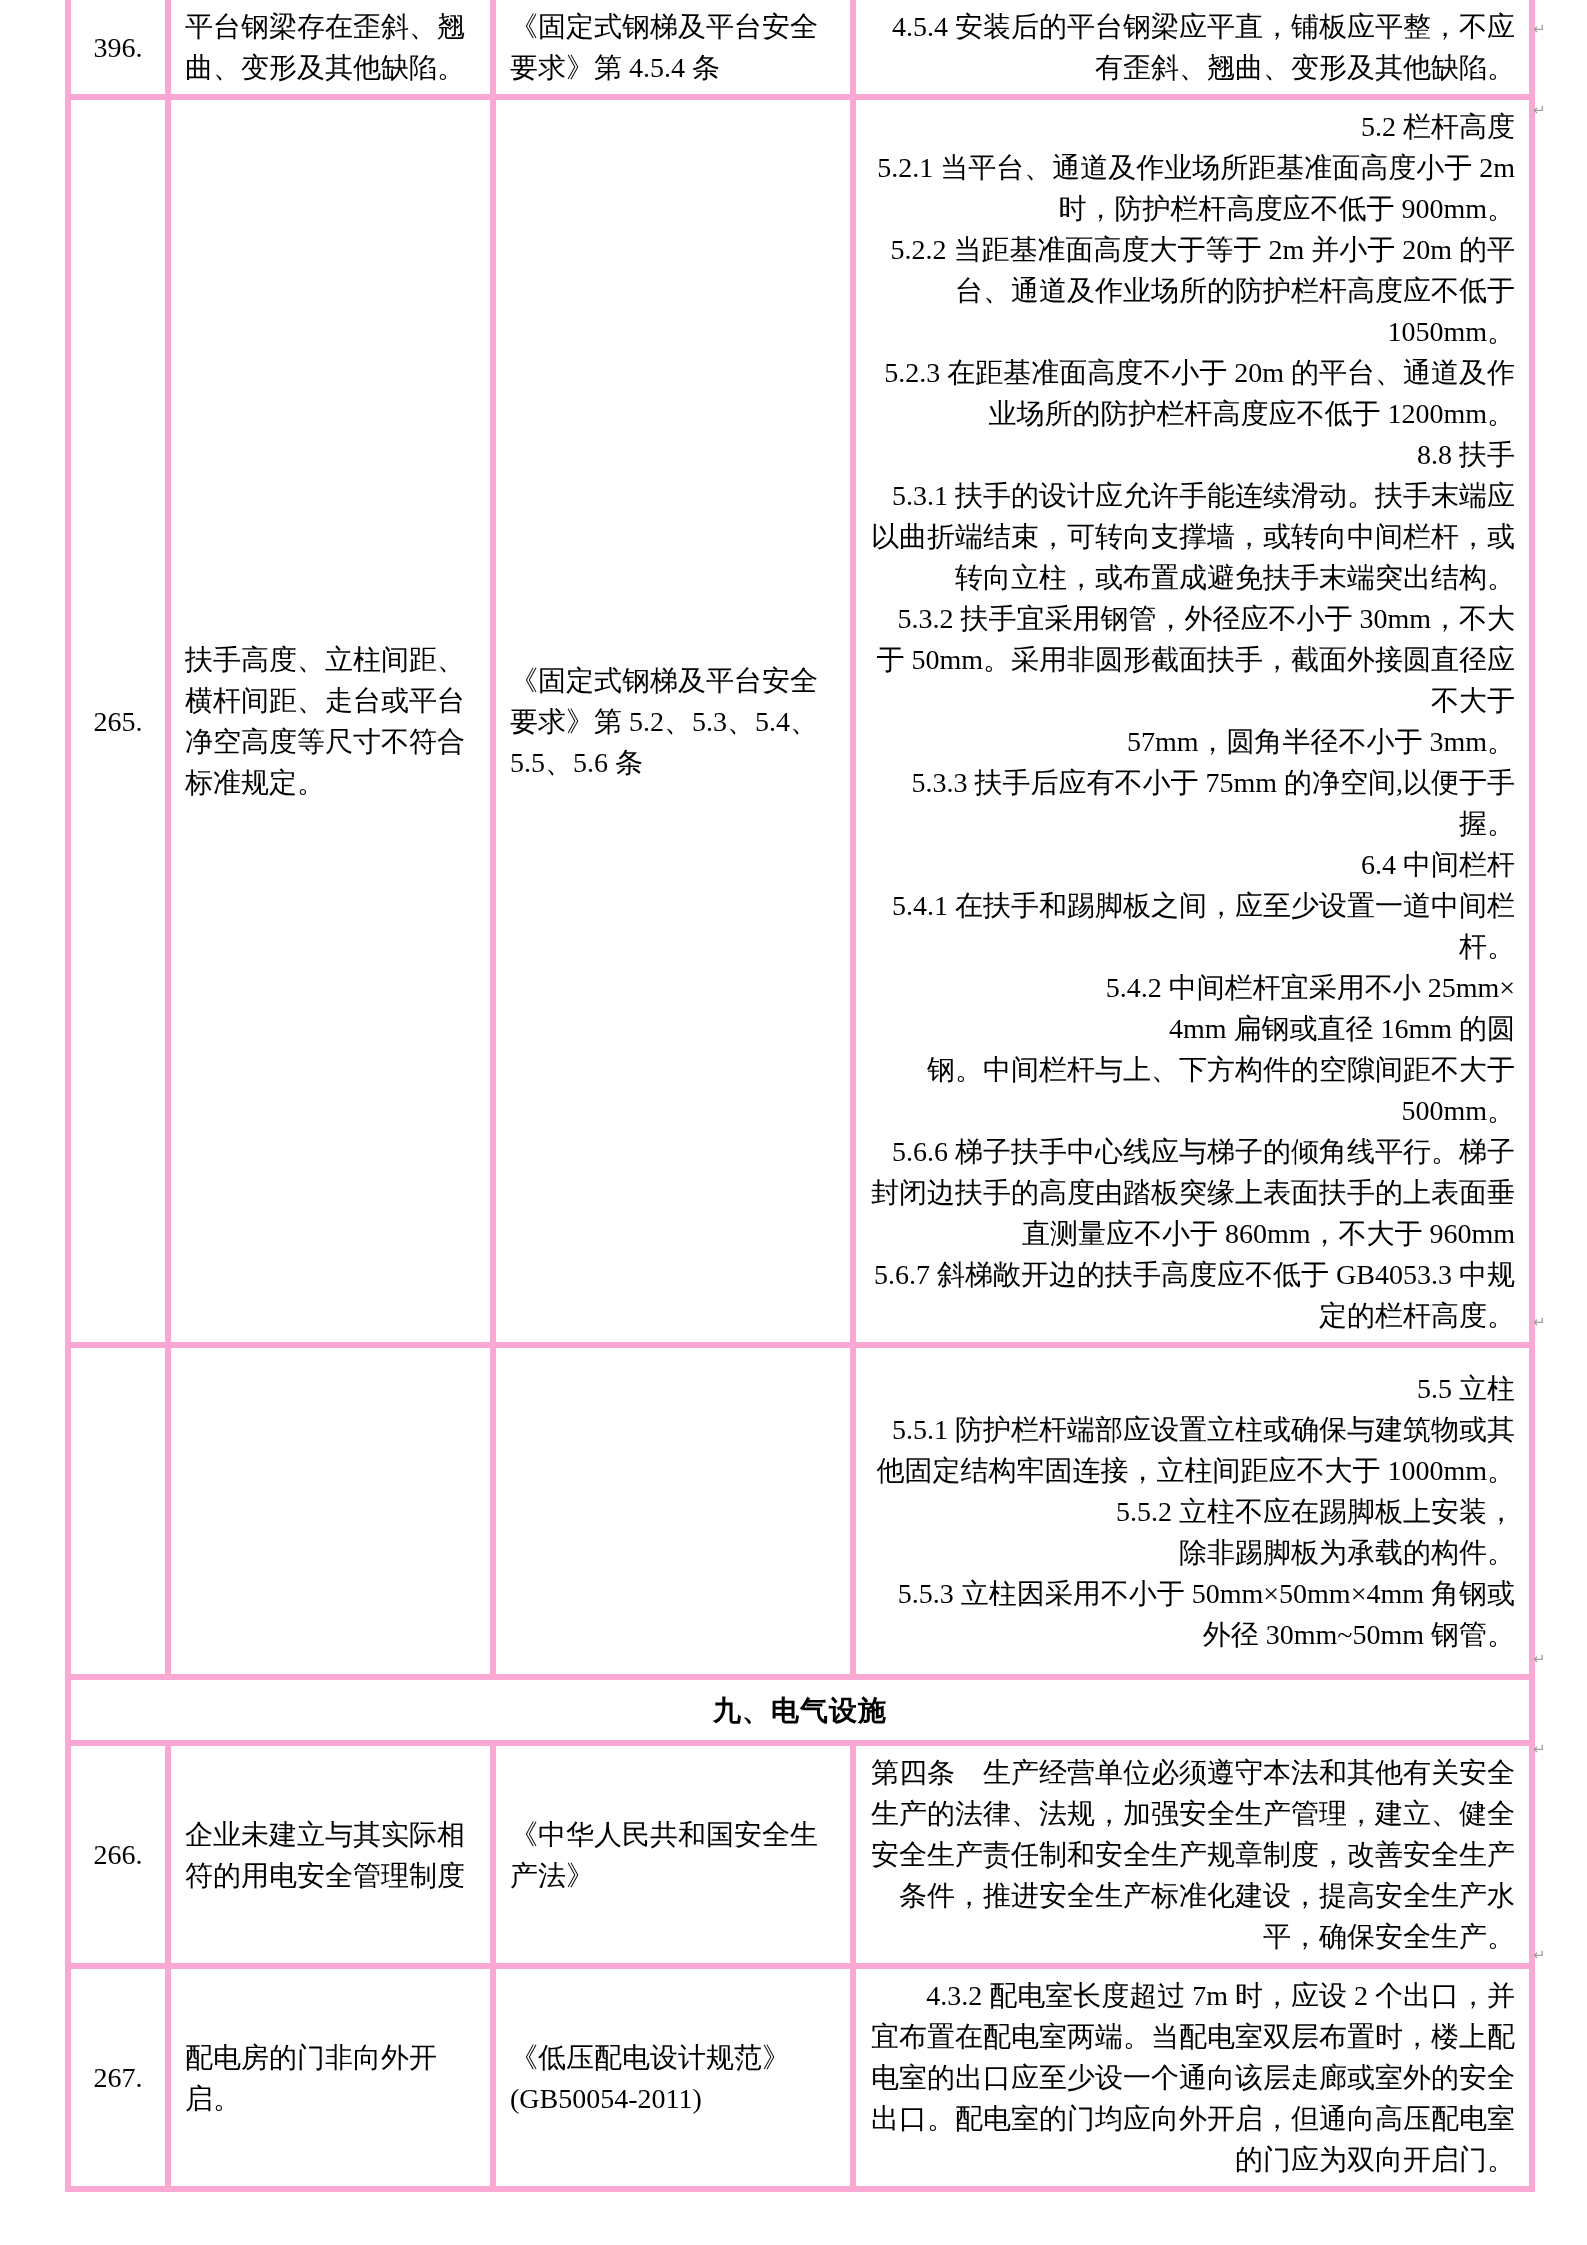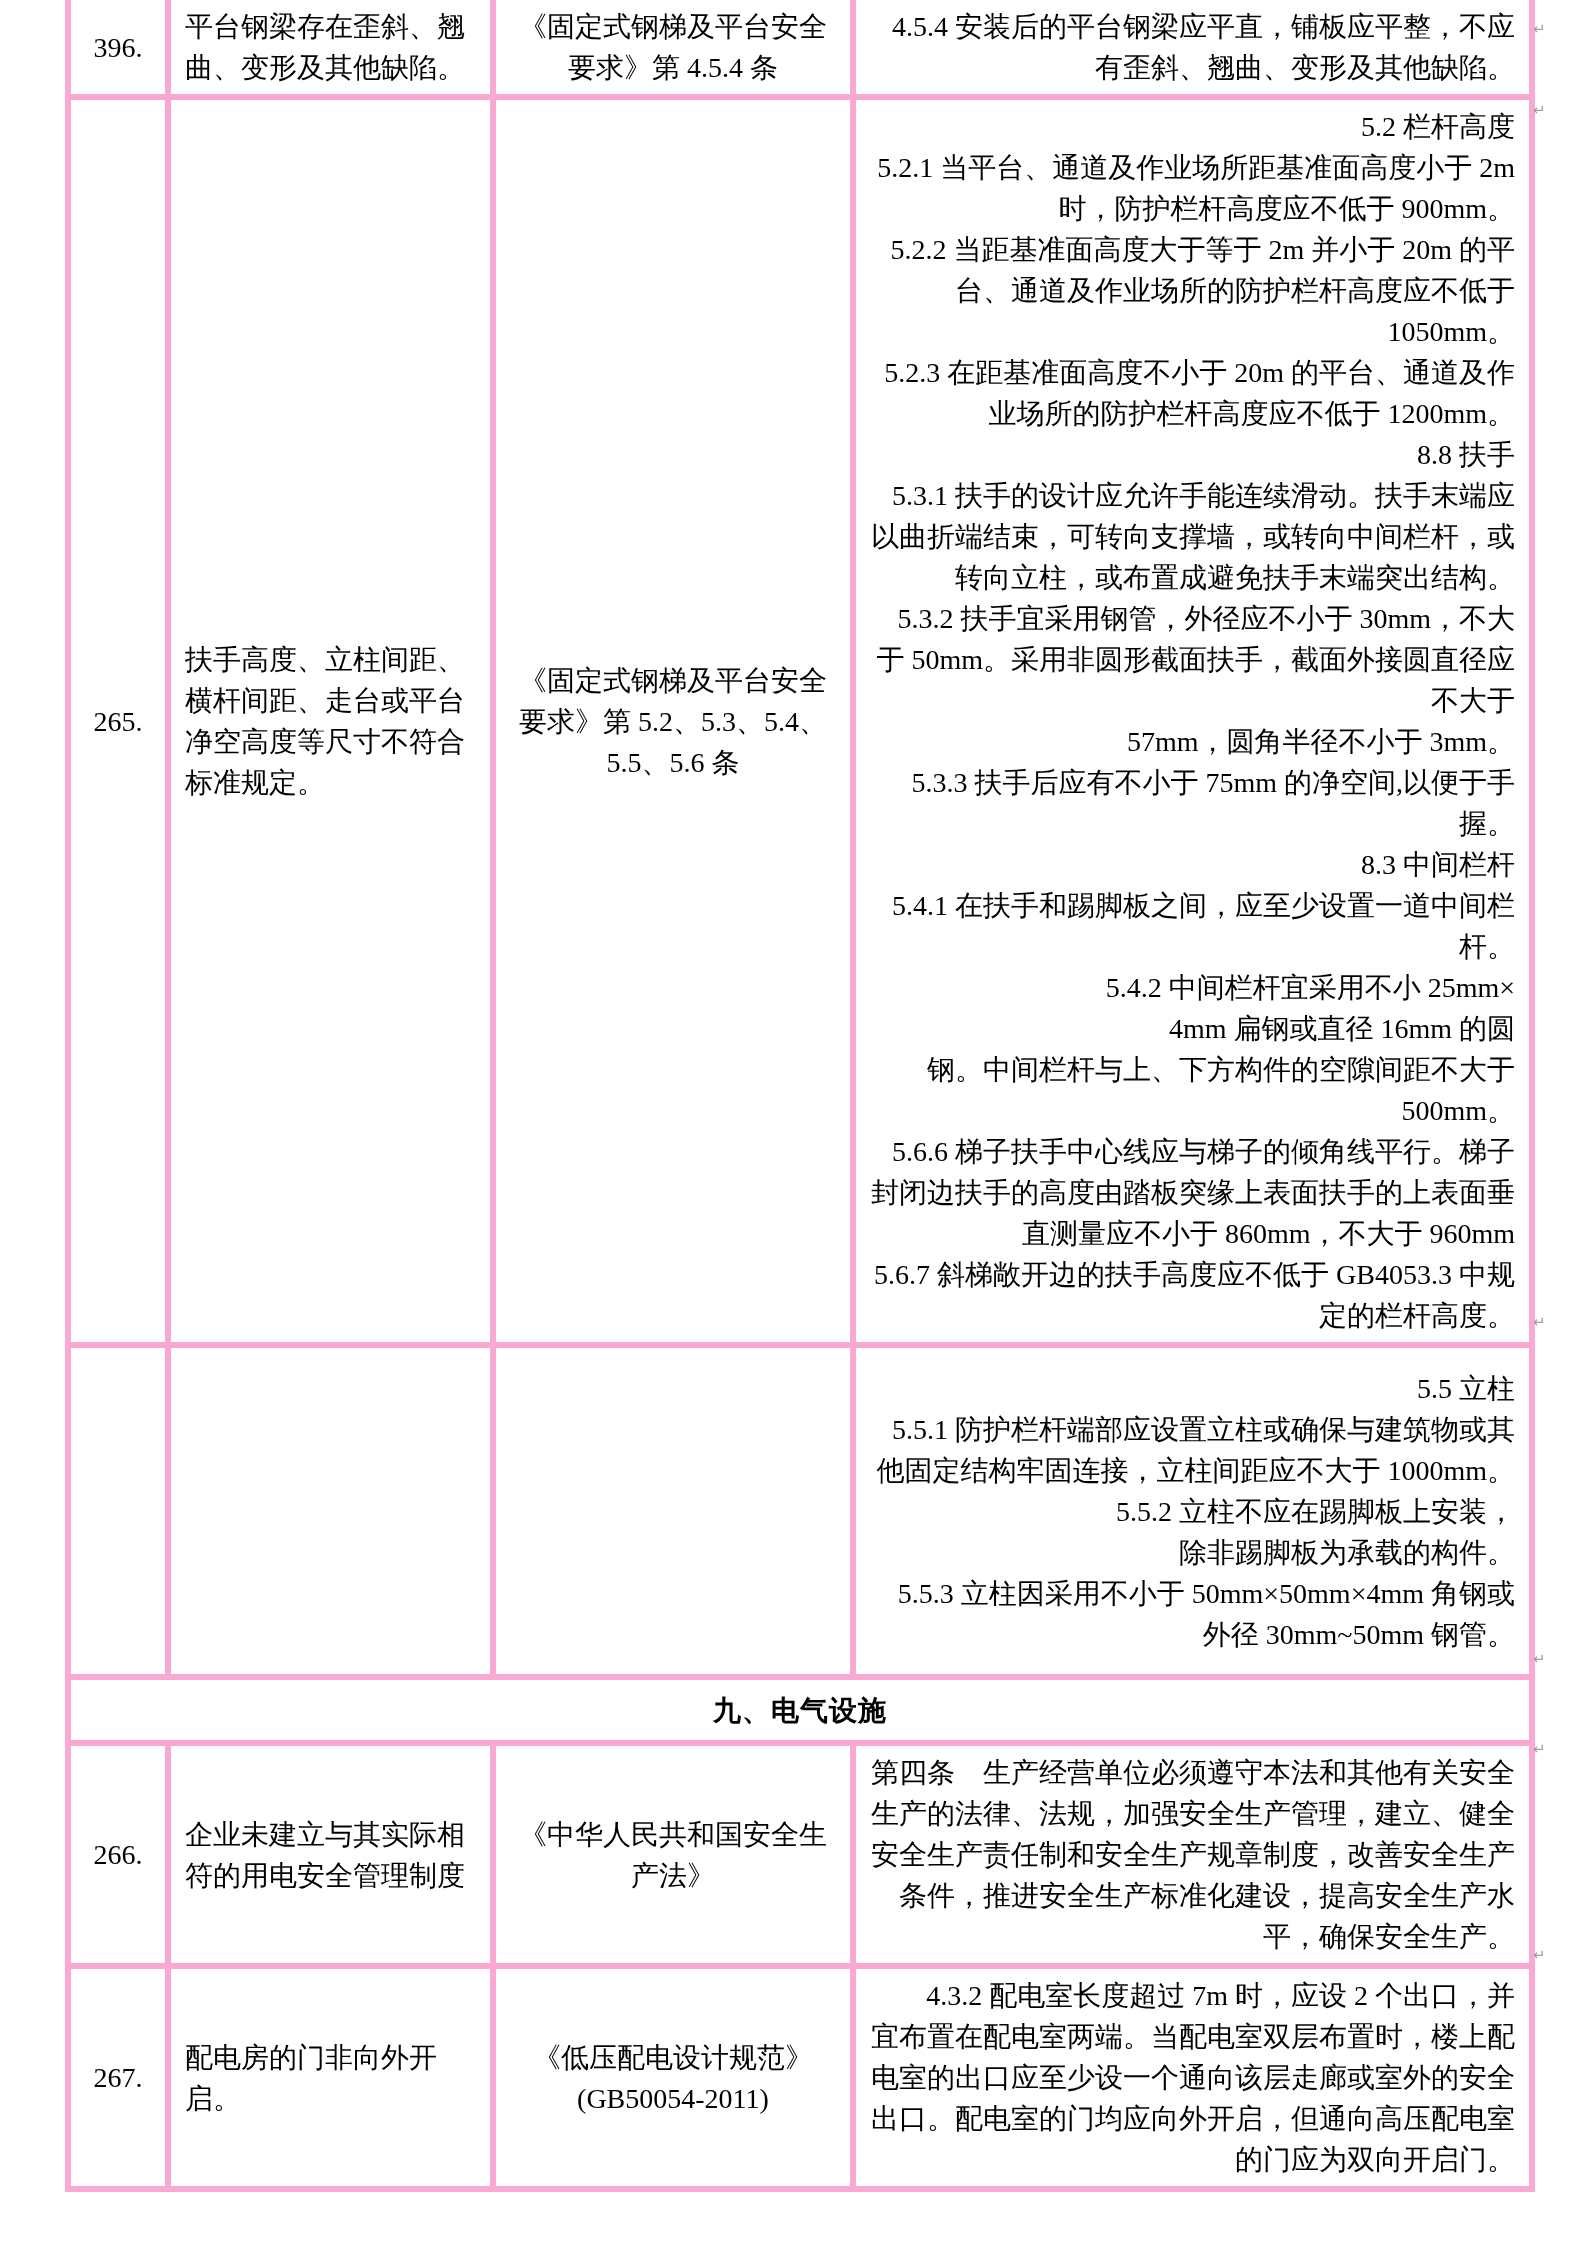--- a/index.html
+++ b/index.html
@@ -34,21 +34,21 @@
     overflow: hidden;
   }
   
   tr.row-cut td { border-top: none; }
   td.cell-num {
     text-align: center;
     padding: 6px 4px;
     font-size: 29px;
   }
   td.cell-problem { padding: 6px 15px; }
-  td.cell-basis   { padding: 6px 14px; text-align: center; }
+  td.cell-basis   { padding: 6px 14px; }
   td.cell-standard {
     vertical-align: top;
     padding: 8px 14px 8px 13px;
     text-align: right;
   }
   td.section-cell {
     text-align: center;
     font-weight: bold;
     font-size: 30px;
     letter-spacing: 1px;
@@ -96,21 +96,21 @@
             <div class="para">5.2 栏杆高度</div>
             <div class="para">5.2.1 当平台、通道及作业场所距基准面高度小于 2m 时，防护栏杆高度应不低于 900mm。</div>
             <div class="para">5.2.2 当距基准面高度大于等于 2m 并小于 20m 的平台、通道及作业场所的防护栏杆高度应不低于</div>
             <div class="para">1050mm。</div>
             <div class="para">5.2.3 在距基准面高度不小于 20m 的平台、通道及作业场所的防护栏杆高度应不低于 1200mm。</div>
             <div class="para">8.8 扶手</div>
             <div class="para">5.3.1 扶手的设计应允许手能连续滑动。扶手末端应以曲折端结束，可转向支撑墙，或转向中间栏杆，或转向立柱，或布置成避免扶手末端突出结构。</div>
             <div class="para">5.3.2 扶手宜采用钢管，外径应不小于 30mm，不大于 50mm。采用非圆形截面扶手，截面外接圆直径应不大于</div>
             <div class="para">57mm，圆角半径不小于 3mm。</div>
             <div class="para">5.3.3 扶手后应有不小于 75mm 的净空间,以便于手握。</div>
-            <div class="para">8.3 中间栏杆</div>
+            <div class="para">6.4 中间栏杆</div>
             <div class="para">5.4.1 在扶手和踢脚板之间，应至少设置一道中间栏杆。</div>
             <div class="para">5.4.2 中间栏杆宜采用不小 25mm×</div>
             <div class="para">4mm 扁钢或直径 16mm 的圆</div>
             <div class="para">钢。中间栏杆与上、下方构件的空隙间距不大于</div>
             <div class="para">500mm。</div>
             <div class="para">5.6.6 梯子扶手中心线应与梯子的倾角线平行。梯子封闭边扶手的高度由踏板突缘上表面扶手的上表面垂直测量应不小于 860mm，不大于 960mm</div>
             <div class="para">5.6.7 斜梯敞开边的扶手高度应不低于 GB4053.3 中规定的栏杆高度。</div>
           </td>
     </tr>
 

